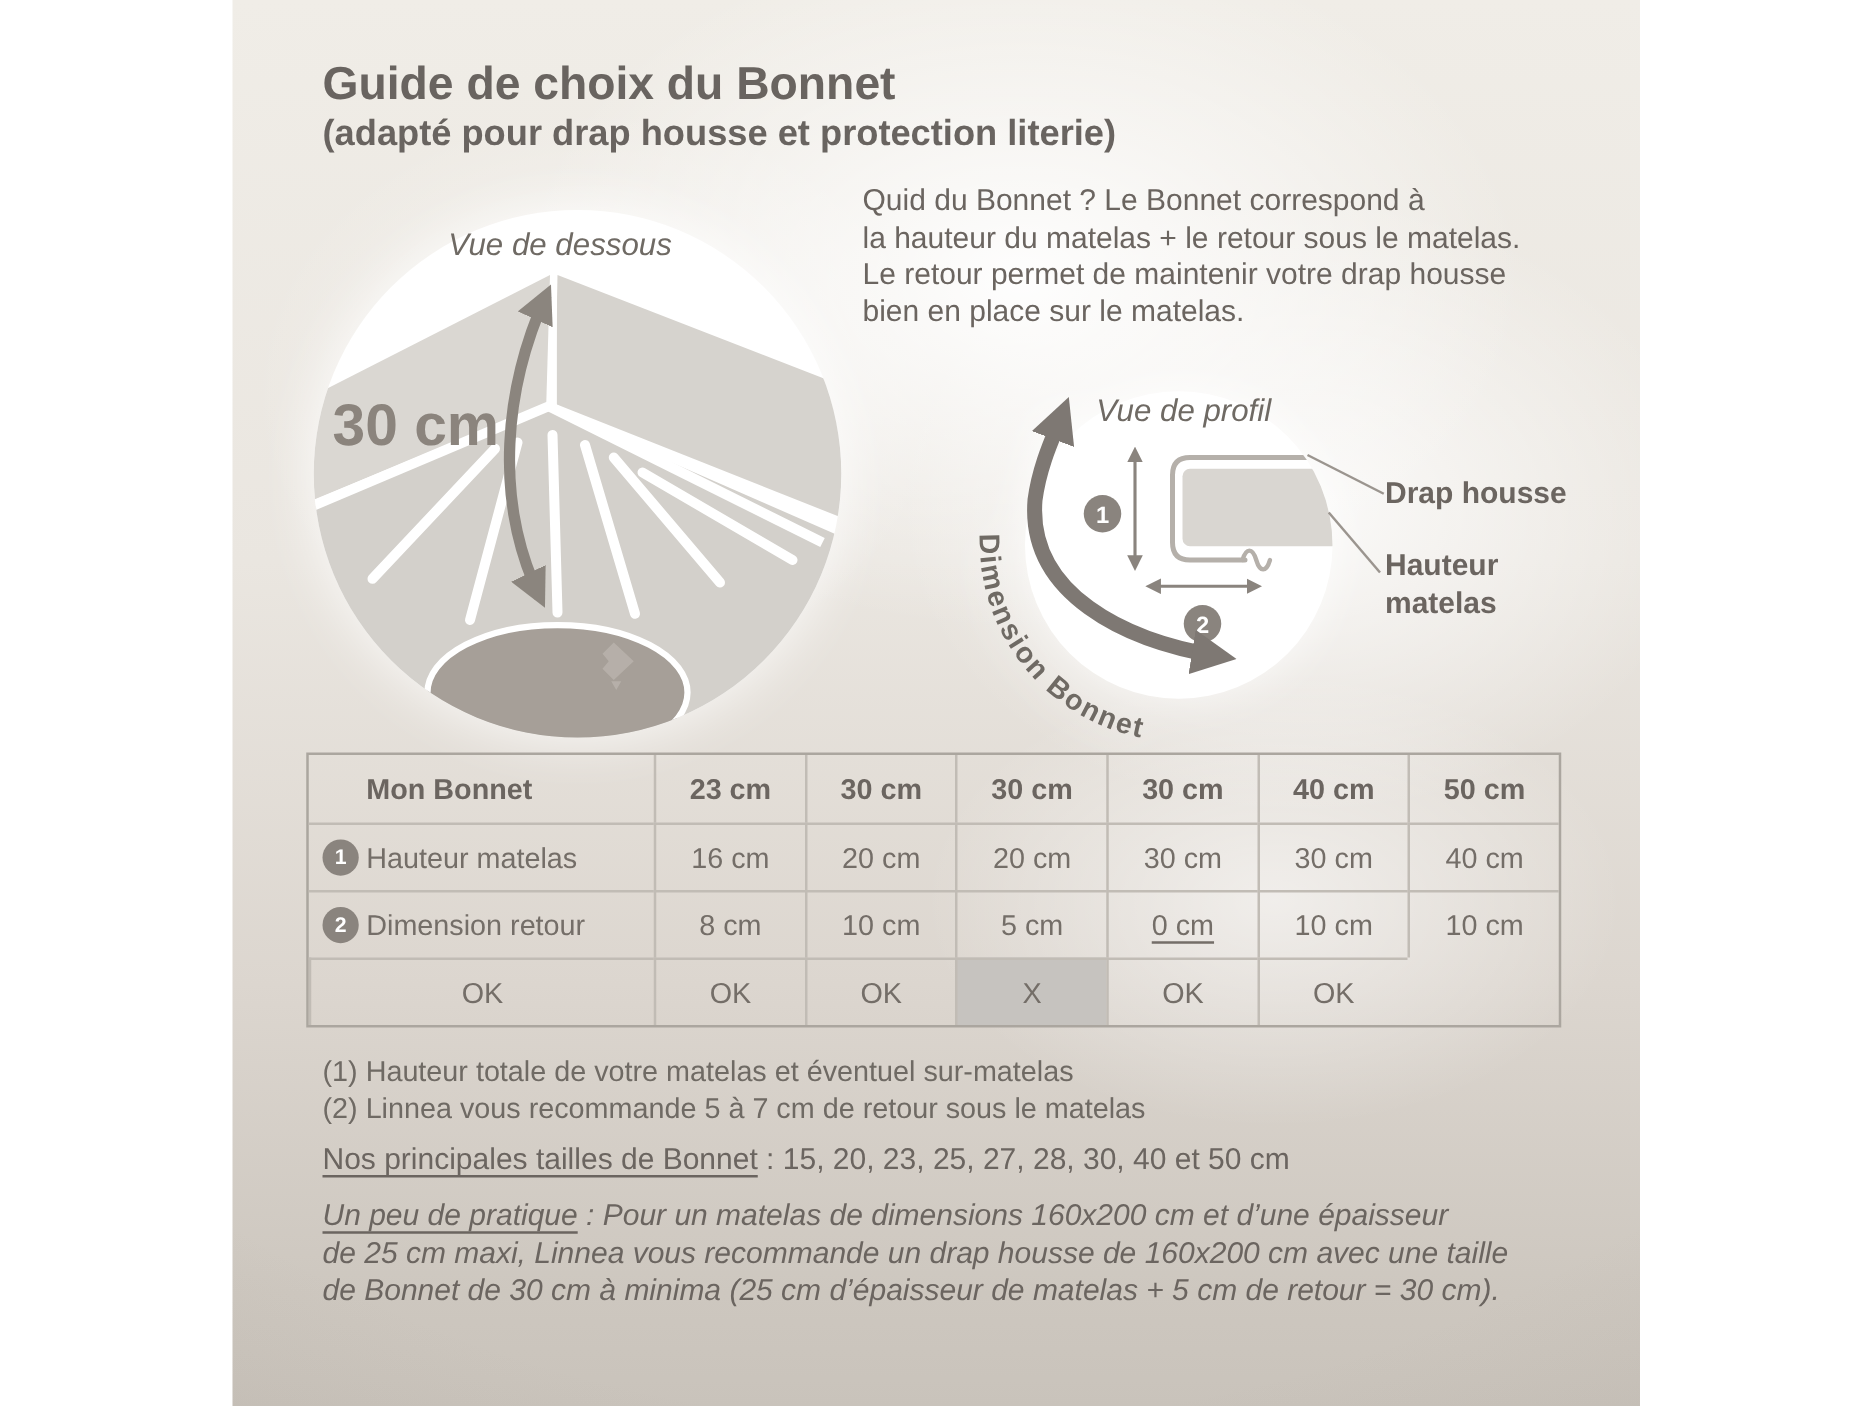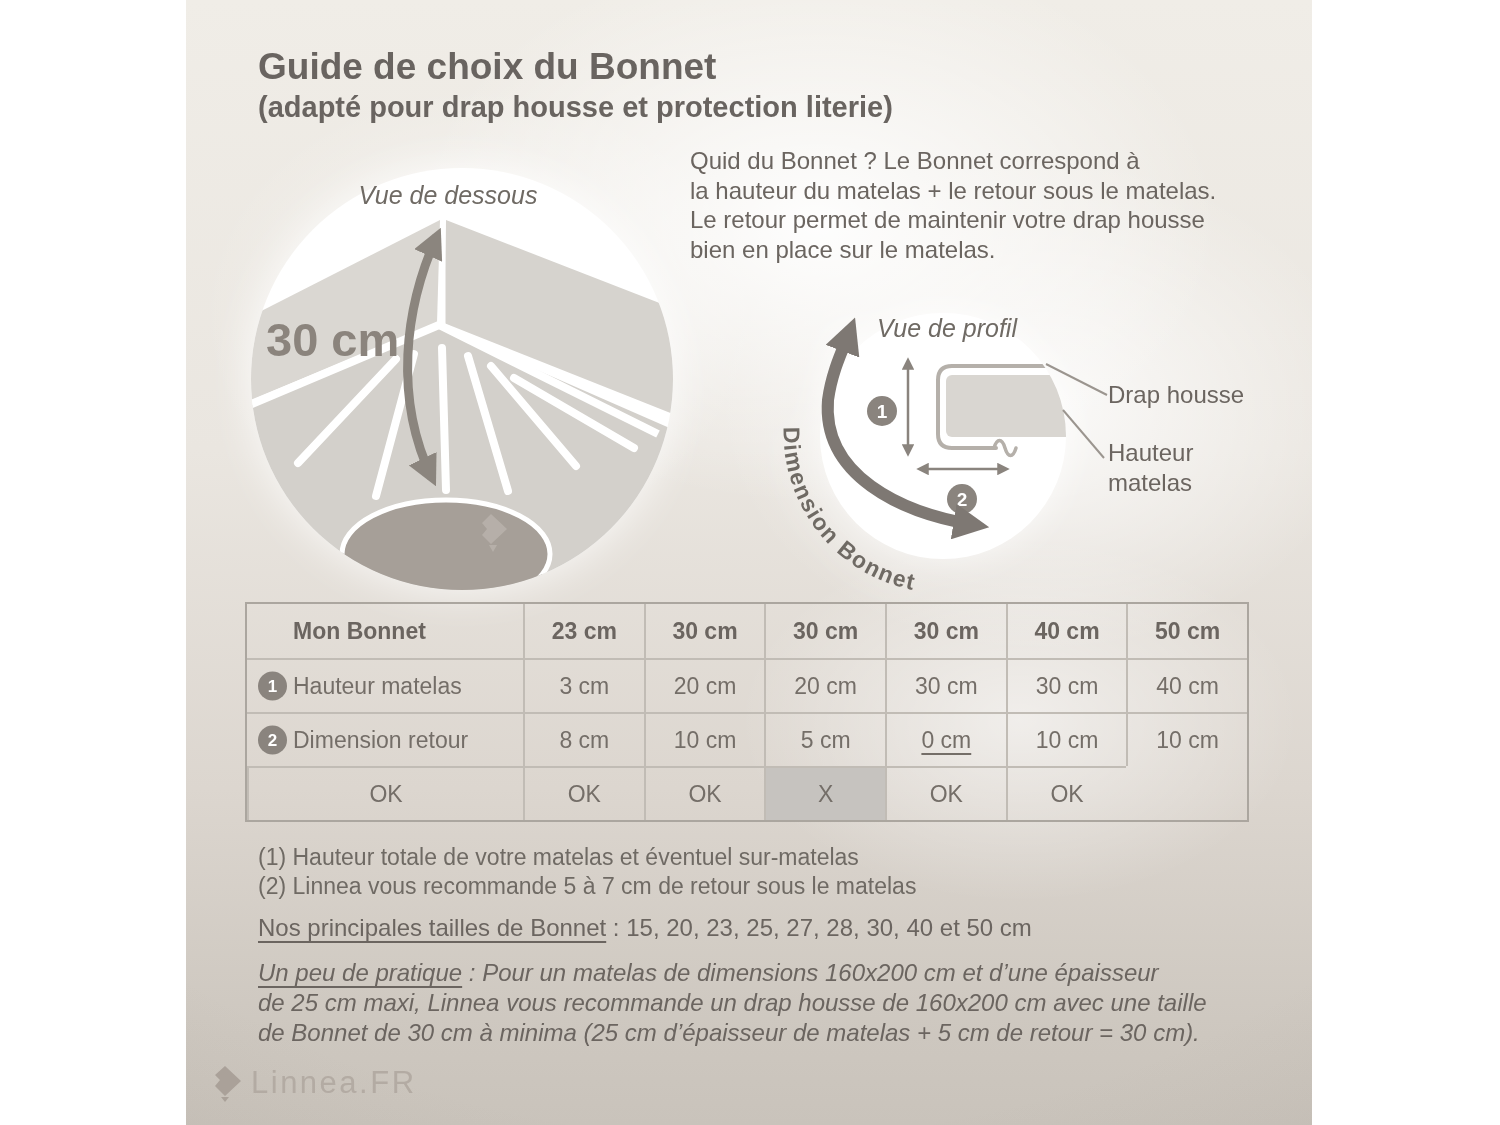--- a/index.html
+++ b/index.html
@@ -20,21 +20,21 @@
   .title-block{left:72px;top:46px;}
   .title-block h1{margin:0;font-size:37px;line-height:42px;font-weight:bold;color:#696460;}
   .title-block h2{margin:0;font-size:29px;line-height:38px;font-weight:bold;color:#696460;}
   .intro{left:504px;top:146px;font-size:24px;line-height:29.5px;color:#6b6560;}
   .c1{left:60px;top:164px;width:432px;height:432px;filter:drop-shadow(0 0 22px rgba(255,255,255,0.8));}
   .c2{left:584px;top:285px;width:490px;height:330px;filter:drop-shadow(0 0 18px rgba(255,255,255,0.75));}
   .svg-caption{font-style:italic;font-size:25px;fill:#6f6a64;text-anchor:middle;}
   .svg-measure{font-size:47px;font-weight:bold;fill:#8b847d;}
   .svg-badge{font-size:19px;font-weight:bold;fill:#ffffff;text-anchor:middle;}
   .svg-curved{font-size:23px;font-weight:bold;fill:#6f6a64;letter-spacing:1.5px;}
-  .dlabel{font-size:24px;font-weight:normal;color:#6b6560;line-height:30px;}
+  .dlabel{font-size:24px;font-weight:bold;color:#6b6560;line-height:30px;}
   .lbl-drap{left:922px;top:380px;}
   .lbl-haut{left:922px;top:438px;}
   .btable{left:59px;top:602px;width:1004px;display:grid;
           grid-template-columns:276px repeat(6,1fr);grid-auto-rows:54px;
           border:2px solid #aba69f;box-sizing:border-box;}
   .tcell{display:flex;align-items:center;justify-content:center;font-size:23px;color:#746e68;
          border-left:2px solid #c1bcb5;border-top:2px solid #c1bcb5;box-sizing:border-box;}
   .tcell.first-col{border-left:none;justify-content:flex-start;padding-left:46px;position:relative;}
   .tcell.hdr{font-weight:bold;color:#6b6560;}
   .tcell.top-row{border-top:none;}
@@ -152,21 +152,21 @@
       <div class="tcell top-row hdr">30 cm</div>
       <div class="tcell top-row hdr">30 cm</div>
       <div class="tcell top-row hdr">30 cm</div>
       <div class="tcell top-row hdr">40 cm</div>
       <div class="tcell top-row hdr">50 cm</div>
 
       <div class="tcell first-col">
         <span class="badge">1</span>
         <span>Hauteur matelas</span>
       </div>
-      <div class="tcell">3 cm</div>
+      <div class="tcell">16 cm</div>
       <div class="tcell">20 cm</div>
       <div class="tcell">20 cm</div>
       <div class="tcell">30 cm</div>
       <div class="tcell">30 cm</div>
       <div class="tcell">40 cm</div>
 
       <div class="tcell first-col">
         <span class="badge">2</span>
         <span>Dimension retour</span>
       </div>
@@ -195,22 +195,15 @@
     <div class="abs sizes-line">
       <span class="u">Nos principales tailles de Bonnet</span><span> : 15, 20, 23, 25, 27, 28, 30, 40 et 50 cm</span>
     </div>
 
     <div class="abs practice">
       <div><span class="u">Un peu de pratique</span><span> : Pour un matelas de dimensions 160x200 cm et d’une épaisseur</span></div>
       <div>de 25 cm maxi, Linnea vous recommande un drap housse de 160x200 cm avec une taille</div>
       <div>de Bonnet de 30 cm à minima (25 cm d’épaisseur de matelas + 5 cm de retour = 30 cm).</div>
     </div>
 
-    <div class="abs logo">
-      <svg width="34" height="38" viewBox="0 0 34 38">
-        <path d="M17,2 L33,17 L17,32 L7,22 L12,16 L7,11 Z" fill="#aaa199"></path>
-        <path d="M13,33 h8 l-4,5 Z" fill="#aaa199"></path>
-      </svg>
-      <span class="logo-text">Linnea.FR</span>
-    </div>
 
   </div>
 </div>
 
 </body></html>

